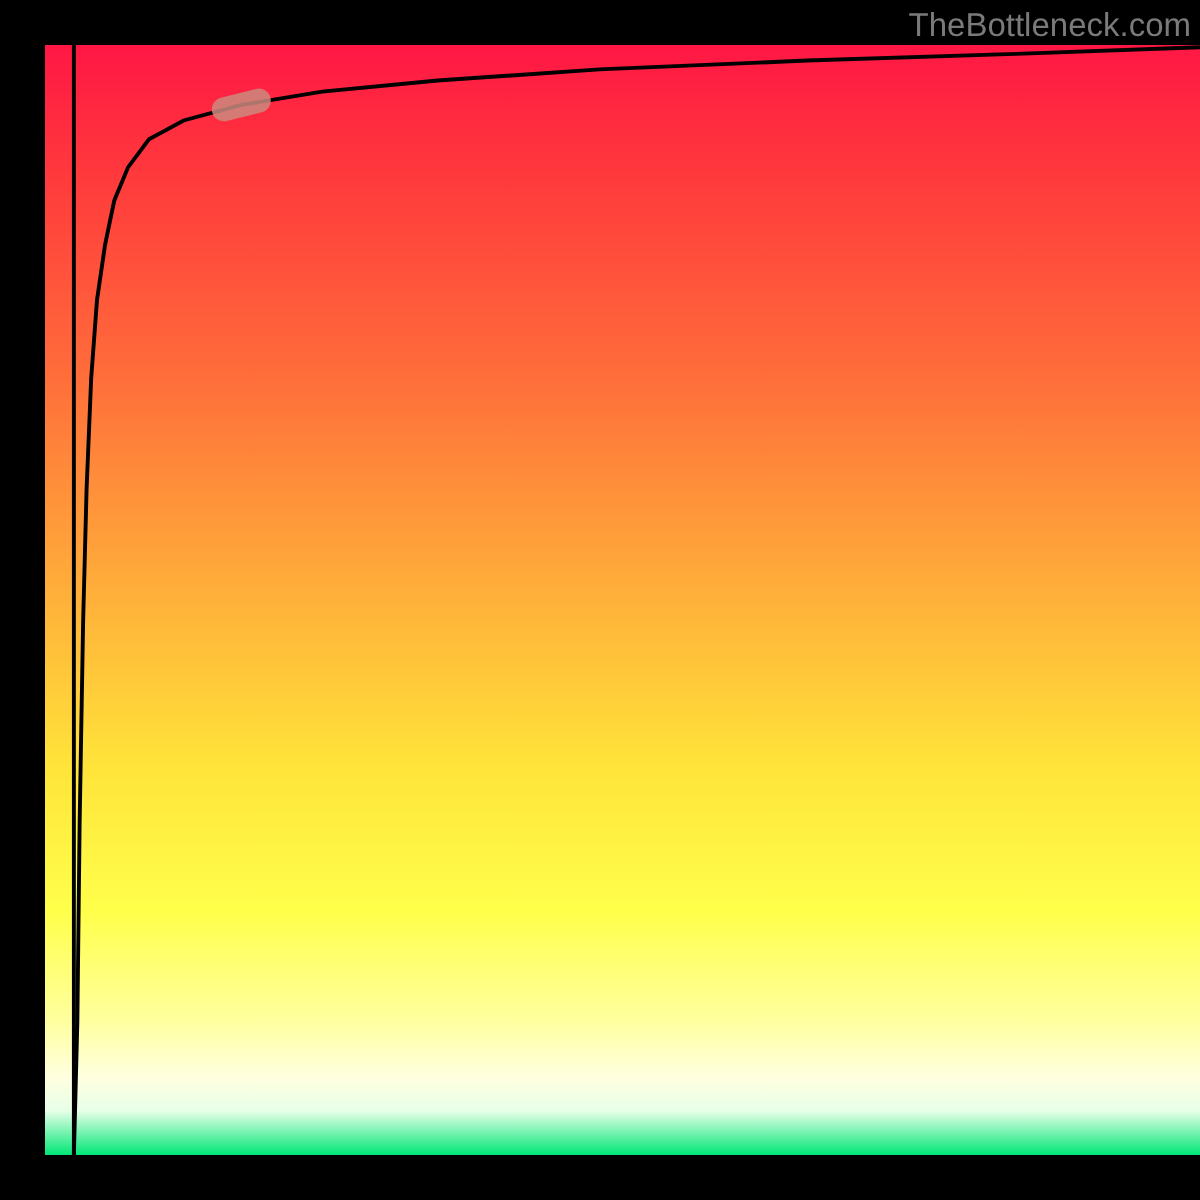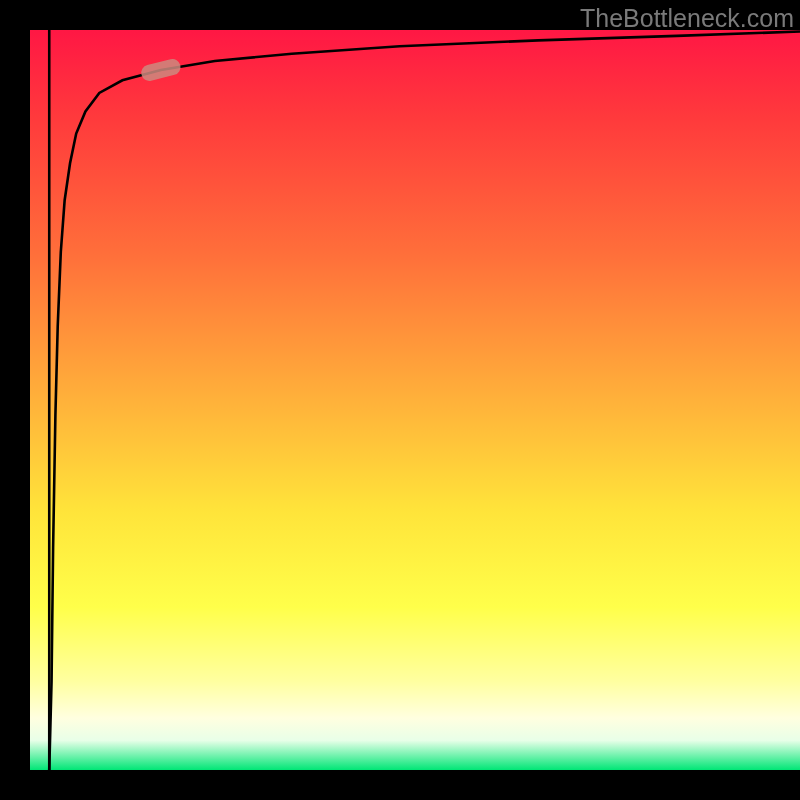--- a/index.html
+++ b/index.html
@@ -8,21 +8,21 @@
     height: 800px;
     background: #000;
     position: relative;
     font-family: Arial, Helvetica, sans-serif;
   }
   .watermark {
     position: absolute;
     top: 4px;
     right: 6px;
     color: #7a7a7a;
-    font-size: 25px;
+    font-size: 22px;
     font-weight: normal;
     z-index: 10;
   }
   .chart-wrap {
     position: absolute;
     top: 30px;
     left: 30px;
     width: 770px;
     height: 740px;
   }

